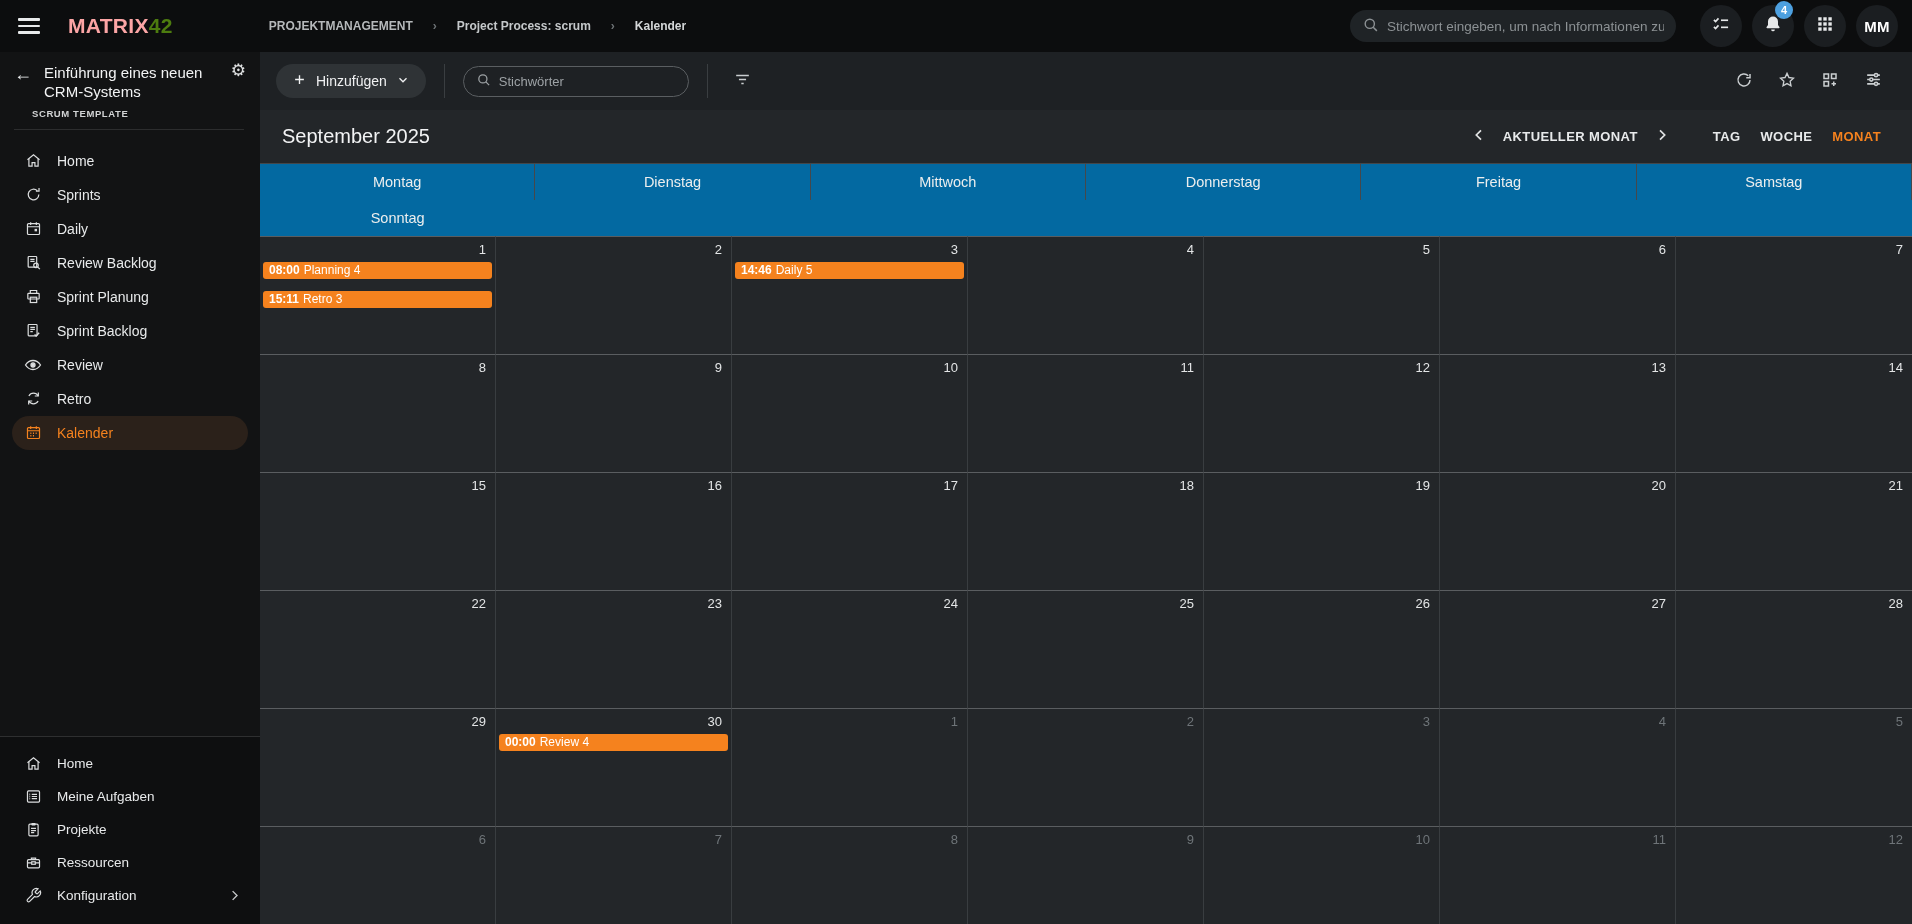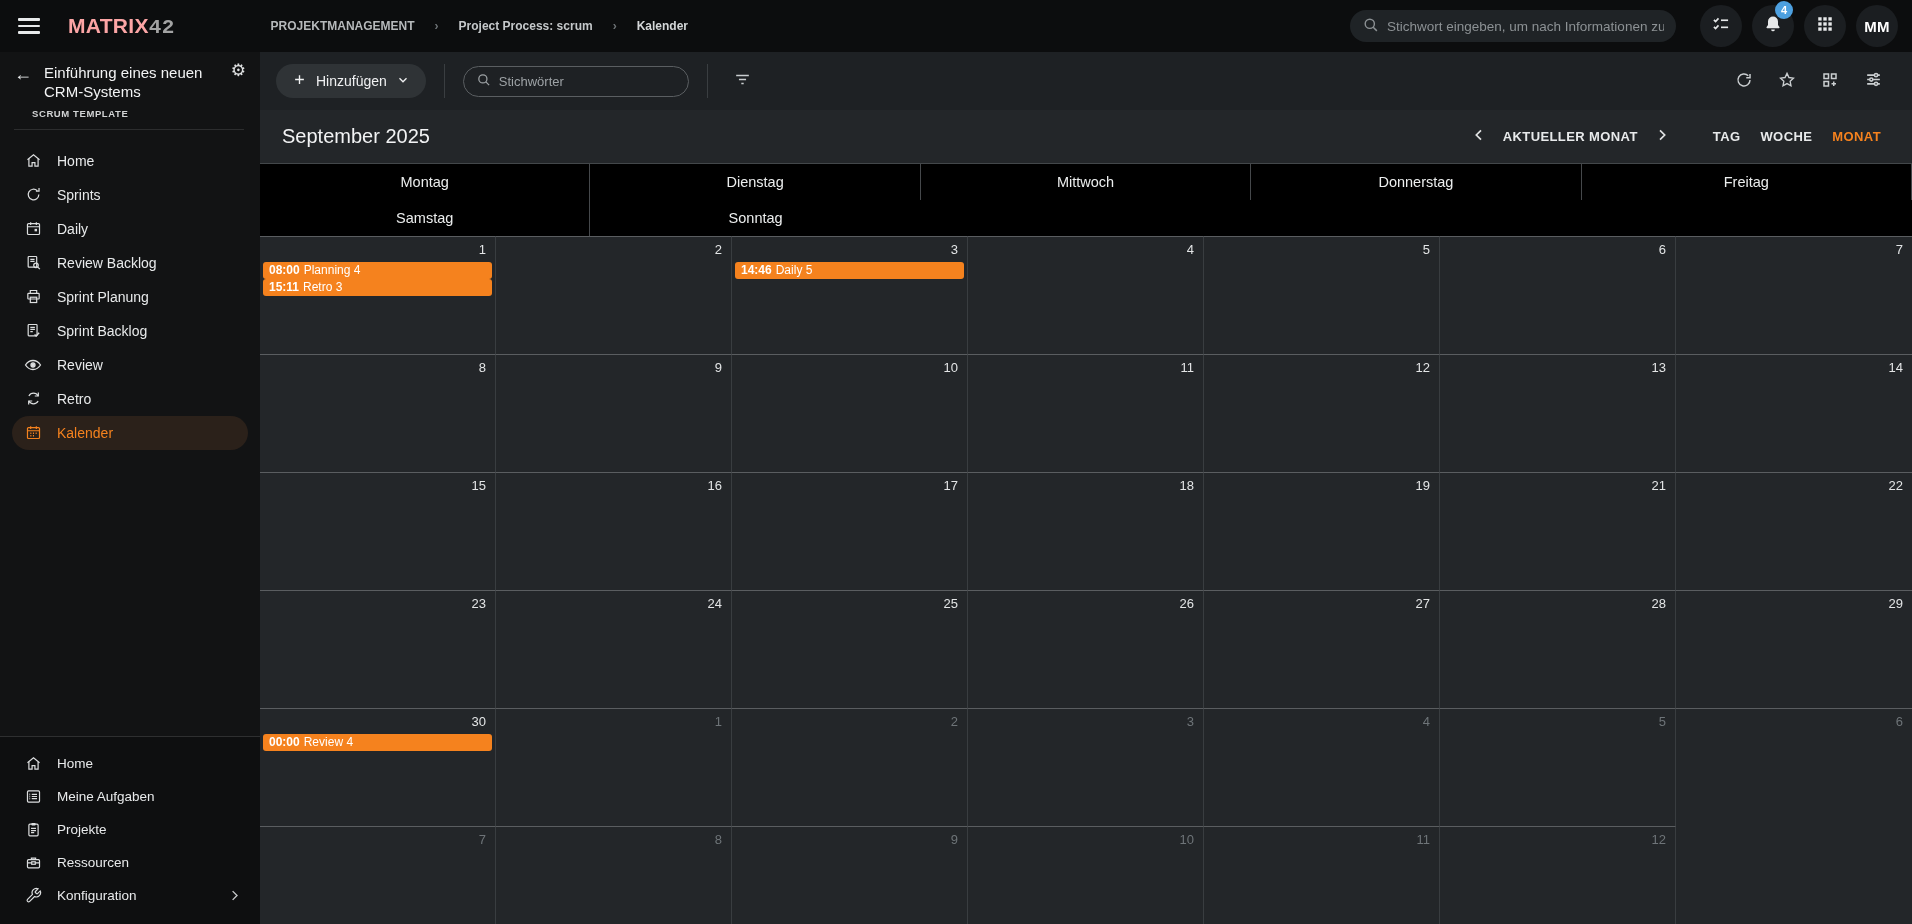--- a/index.html
+++ b/index.html
@@ -5,21 +5,21 @@
   * { margin:0; padding:0; box-sizing:border-box; }
   html,body { width:1912px; height:924px; overflow:hidden; background:#0c0d0e;
     font-family:"Liberation Sans","DejaVu Sans",sans-serif; color:#e8eaeb; }
 
   
   .topbar { height:52px; background:#0c0d0e; display:flex; align-items:center; padding:0 14px 0 18px; }
   .hamburger { width:22px; display:flex; flex-direction:column; gap:4px; cursor:pointer; margin-right:28px; }
   .hamburger span { height:2.5px; background:#e8eaeb; border-radius:1px; }
   .logo { font-size:21px; font-weight:800; letter-spacing:.3px; margin-right:96px; white-space:nowrap; }
   .logo .l1 { color:#fca5a5; }
-  .logo .l2 { color:#a3a3a3;font-family:Liberation Mono, monospace; }
+  .logo .l2 { color:#4d7c0f; }
   .breadcrumb { display:flex; align-items:center; gap:20px; font-size:12px; font-weight:700; }
   .crumb { color:#b6b9bb; }
   .crumb:nth-child(3) { color:#c5c8ca; }
   .crumb:last-child { color:#d4d7d8; }
   .crumb-sep { color:#6e7376; font-size:12px; }
   .topbar-right { margin-left:auto; display:flex; align-items:center; gap:10px; }
   .top-search { width:326px; height:32px; background:#1f2326; border-radius:16px; display:flex; align-items:center;
      padding:0 12px; gap:8px; margin-right:14px; }
   .top-search svg { flex:none; }
   .top-search input { background:transparent; border:none; outline:none; color:#cfd2d4; font-size:13.5px; width:100%;
@@ -75,32 +75,32 @@
   .calendar { flex:1; background:#232629; display:flex; flex-direction:column; min-height:0; }
   .cal-head { height:53px; display:flex; align-items:center; padding:0 22px; flex:none; }
   .cal-title { font-size:20px; font-weight:400; color:#f2f3f4; }
   .cal-controls { margin-left:auto; display:flex; align-items:center; gap:6px; }
   .nav-chev { background:none; border:none; color:#dfe1e2; cursor:pointer; display:flex; padding:4px; }
   .nav-label { font-size:13px; font-weight:700; letter-spacing:.4px; color:#e8eaeb; padding:0 6px; cursor:pointer; }
   .view-btn { background:none; border:none; color:#e8eaeb; font-size:13px; font-weight:700; letter-spacing:.4px;
      padding:6px 9px; cursor:pointer; margin-left:2px; font-family:"Liberation Sans",sans-serif; }
   .view-btn.active { color:#f5821e; }
   .view-group { margin-left:22px; display:flex; }
-  .weekdays { display:grid; grid-template-columns:repeat(5,1fr); border-top:1px solid #43474a; flex:none;
-     background:#000000; }
+  .weekdays { display:grid; grid-template-columns:repeat(6,1fr); border-top:1px solid #43474a; flex:none;
+     background:#0369a1; }
   .wd { height:36px; display:flex; align-items:center; justify-content:center; font-size:14.5px; font-weight:500;
      color:#eceeee; border-right:1px solid #45484b; }
   .wd:last-child { border-right:none; }
   .cal-grid { flex:1; display:grid; grid-template-columns:repeat(7,1fr); grid-template-rows:repeat(5,118px) minmax(120px,1fr);
      overflow:hidden; }
   .cell { border-right:1px solid #393d40; border-top:1px solid #5a5d60; padding:0; overflow:hidden; cursor:pointer; }
   .cell:nth-child(7n) { border-right:none; }
   .cell .date { text-align:right; font-size:13px; color:#e3e5e6; padding:5px 9px 3px; }
   .cell.other .date { color:#6e7478; }
-  .events { display:flex; flex-direction:column; gap:0; padding:2px 3px; }
+  .events { display:flex; flex-direction:column; gap:12px; padding:2px 3px; }
   .event { background:#f5821e; border-radius:3px; color:#fff; font-size:12px; line-height:17px; height:17px;
      padding:0 6px; white-space:nowrap; overflow:hidden; cursor:pointer; }
   .event b { font-weight:700; margin-right:4px; }
 </style>
 </head>
 <body>
 
 <div class="topbar">
   <div class="hamburger">
       <span></span>
@@ -468,20 +468,23 @@
           <div class="cell">
             <div class="date">17</div>
           </div>
           <div class="cell">
             <div class="date">18</div>
           </div>
           <div class="cell">
             <div class="date">19</div>
           </div>
           <div class="cell">
+            <div class="date">20</div>
+          </div>
+          <div class="cell">
             <div class="date">21</div>
           </div>
           <div class="cell">
             <div class="date">22</div>
           </div>
           <div class="cell">
             <div class="date">23</div>
           </div>
           <div class="cell">
             <div class="date">24</div>

